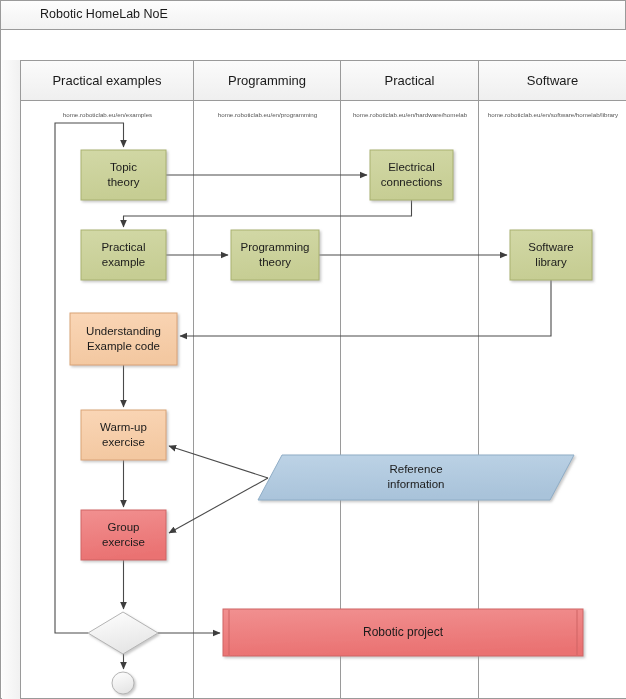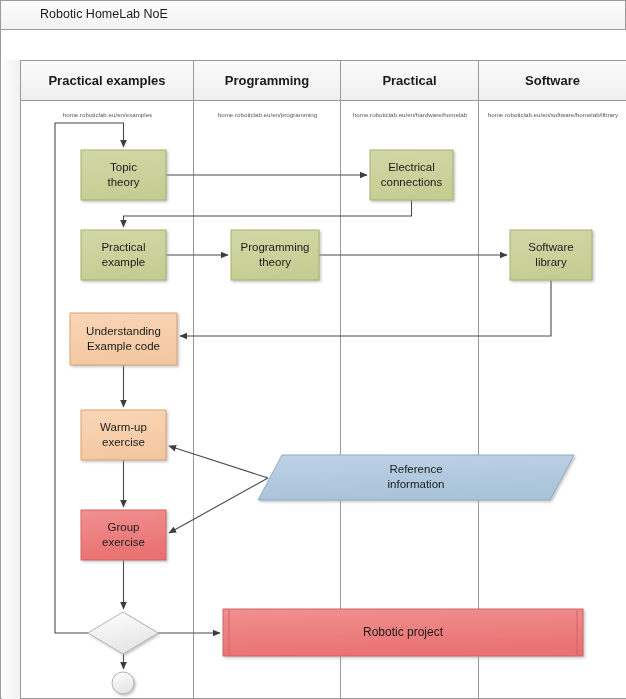--- a/index.html
+++ b/index.html
@@ -73,21 +73,20 @@
     background: linear-gradient(to bottom, #fbfbfb 0%, #efefef 100%);
     border-right: 1px solid #9a9a9a;
     border-bottom: 1px solid #9a9a9a;
     border-top: 1px solid #9a9a9a;
     box-sizing: border-box;
     display: flex;
     align-items: center;
     justify-content: center;
     font-size: 13px;
     color: #1a1a1a;
-    font-weight: bold;
   }
   .col-body {
     position: absolute;
     top: 71px;
     height: 628px;
     border-right: 1px solid #9a9a9a;
     box-sizing: border-box;
   }
   .col-url {
     position: absolute;

